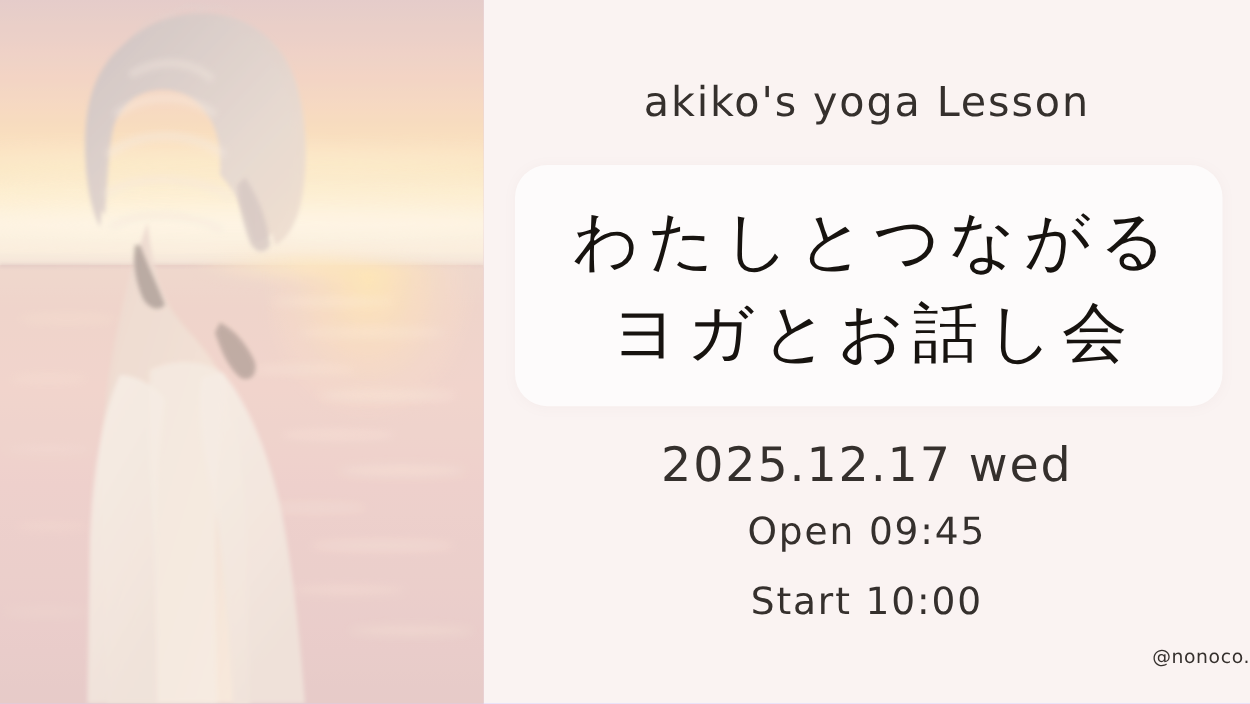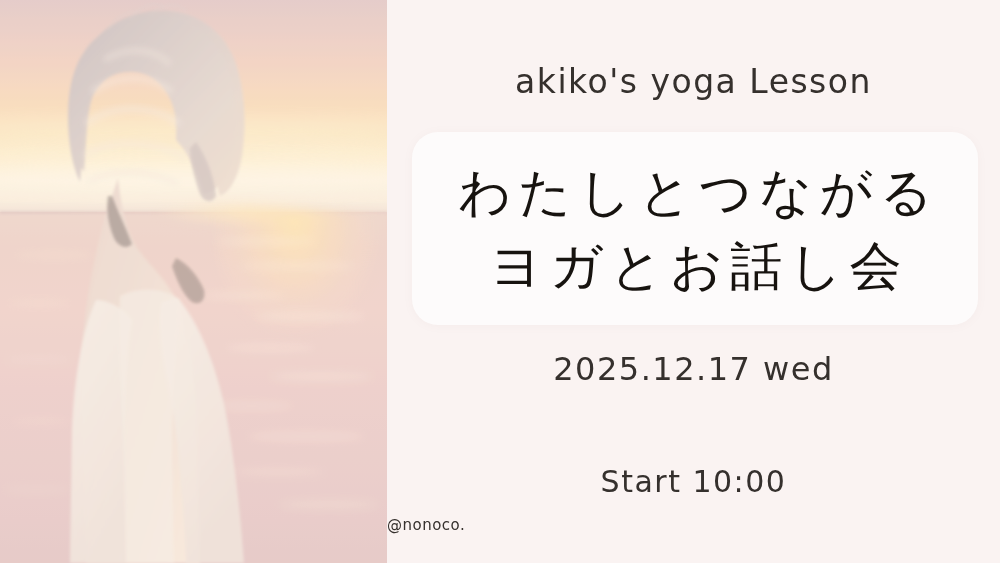--- a/index.html
+++ b/index.html
@@ -173,21 +173,21 @@
   .card-line-1 { top: 26px; }
   .card-line-2 { top: 100px; text-align: center; }
 
   .date {
     position: absolute;
     left: 0;
     top: 350px;
     width: 100%;
     text-align: center;
     font-family: "DejaVu Sans", sans-serif;
-    font-size: 32px;
+    font-size: 38px;
     letter-spacing: 1.5px;
     color: #35302d;
   }
   .time-open {
     position: absolute;
     left: 0;
     top: 408px;
     width: 100%;
     text-align: center;
     font-family: "DejaVu Sans", sans-serif;
@@ -204,21 +204,21 @@
     font-family: "DejaVu Sans", sans-serif;
     font-size: 30px;
     letter-spacing: 1.5px;
     color: #35302d;
   }
   .handle {
     position: absolute;
     left: 0;
     top: 516px;
     width: 100%;
-    text-align: left;
+    text-align: right;
     font-family: "DejaVu Sans", sans-serif;
     font-size: 15px;
     letter-spacing: .5px;
     color: #35302d;
   }
 </style>
 </head>
 <body>
 
 <div class="flyer">
@@ -341,18 +341,19 @@
 
     <div class="headline">akiko's yoga Lesson</div>
 
     <div class="card">
       <div class="card-line card-line-1">わたしとつながる</div>
       <div class="card-line card-line-2">ヨガとお話し会</div>
     </div>
 
     <div class="date">2025.12.17 wed</div>
 
+    <div class="time-open">Open  09:45</div>
 
     <div class="time-start">Start  10:00</div>
 
     <div class="handle">@nonoco.</div>
   </div>
 </div>
 
 </body></html>

